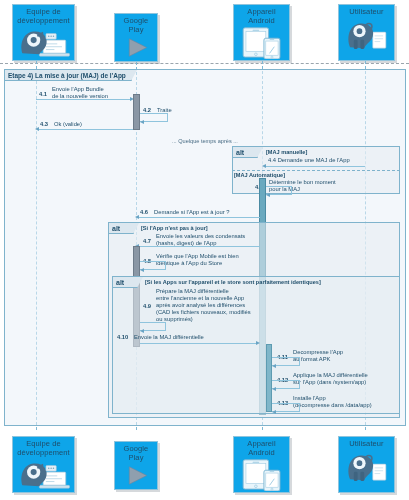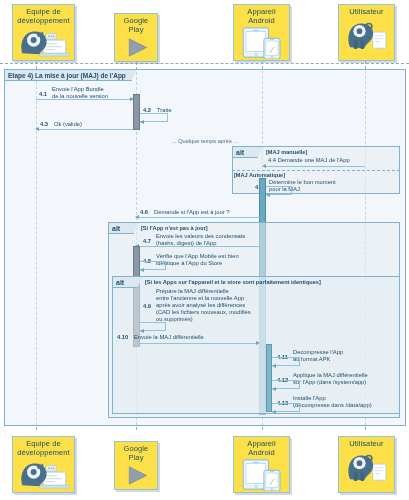--- a/index.html
+++ b/index.html
@@ -6,21 +6,21 @@
   body{
     width:409px;height:500px;position:relative;overflow:hidden;
     font-family:"Liberation Sans","DejaVu Sans",sans-serif;
     color:#1b3a57;
   }
   #diagram{position:absolute;left:0;top:0;width:409px;height:500px;}
 
   
   .actor-box{
     position:absolute;
-    background:#fde047;
+    background:#0ea5e9;
     border:1px solid #8fc4dd;
     box-shadow:2px 2px 0 rgba(120,130,140,.30);
     box-sizing:border-box;
     display:flex;flex-direction:column;align-items:center;
     padding-top:3px;
   }
   .actor-name{
     font-size:7.5px;line-height:8.5px;text-align:center;color:#1f4e6b;
     width:100%;letter-spacing:.1px;
   }

